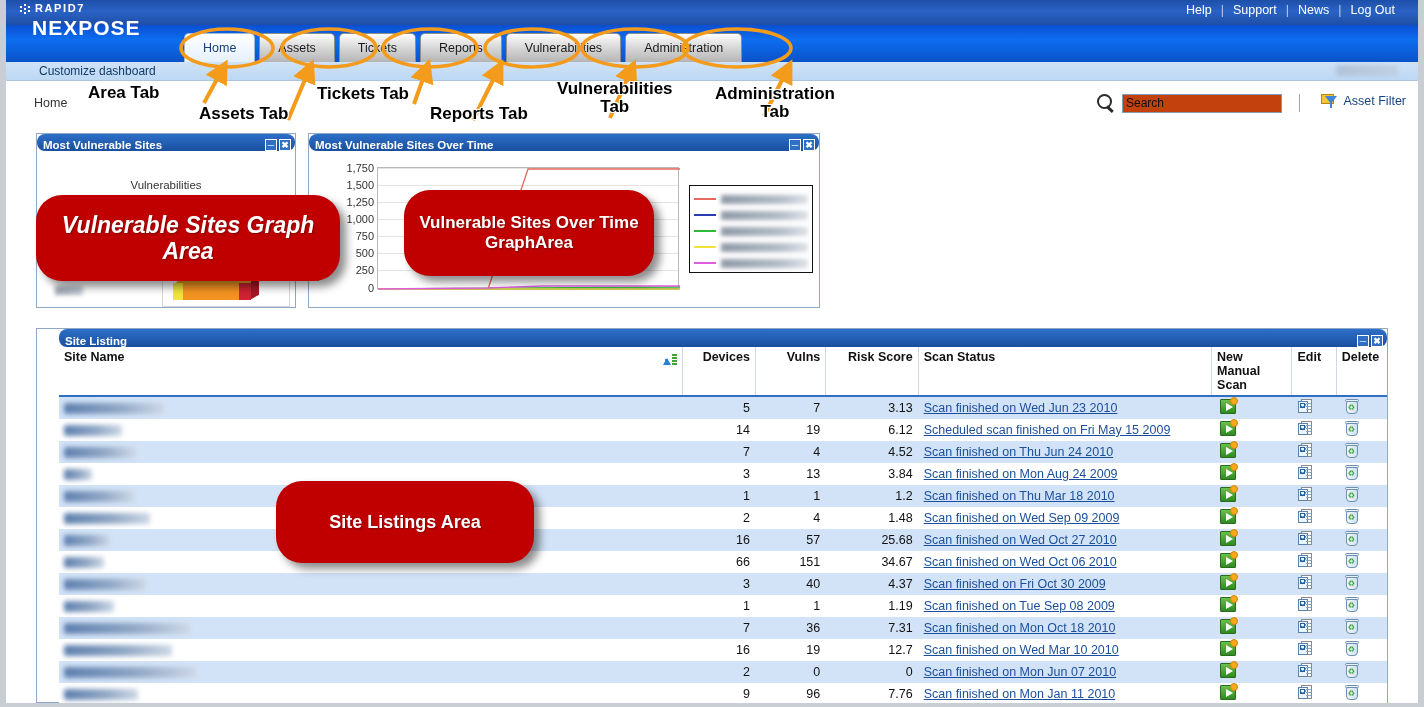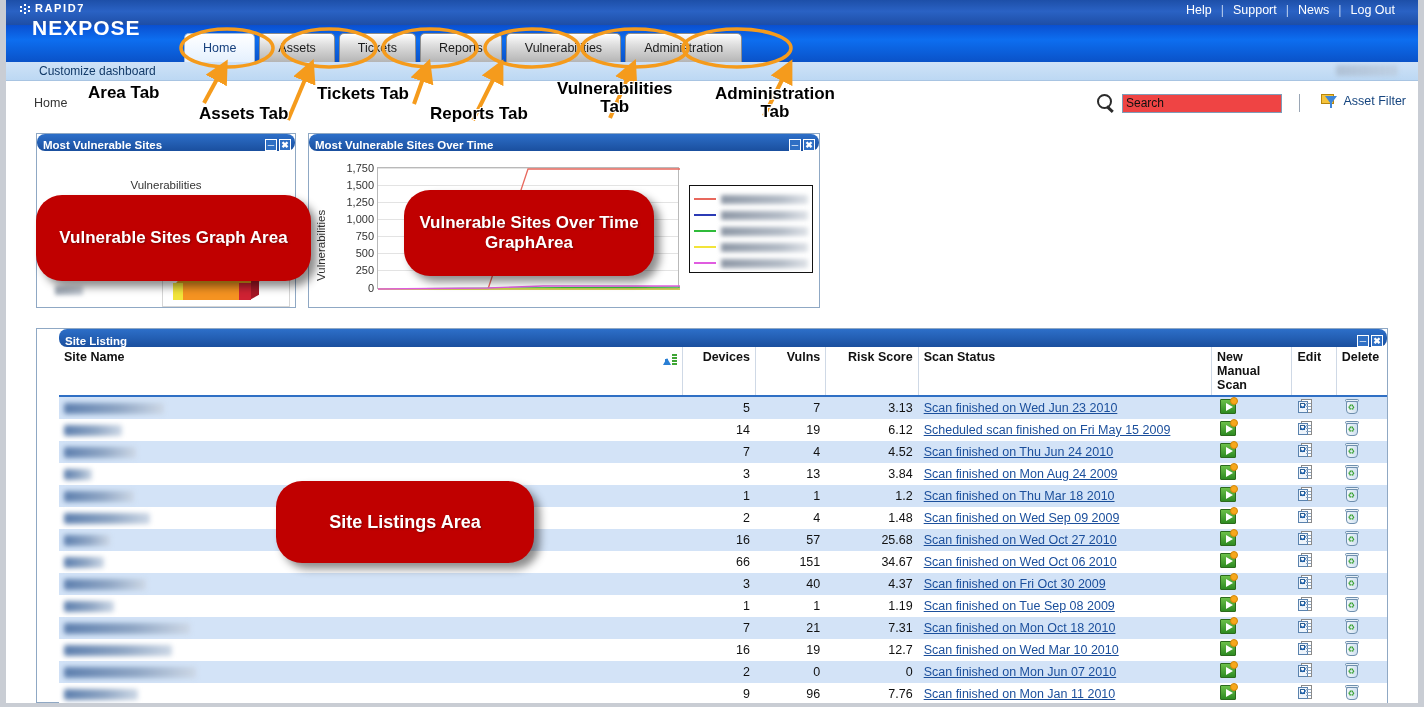--- a/index.html
+++ b/index.html
@@ -100,21 +100,21 @@
   .mag { width:20px; height:20px; position:relative; }
   .mag::before {
     content:""; position:absolute; left:1px; top:1px; width:11px; height:11px;
     border:2px solid #2b2b2b; border-radius:50%;
   }
   .mag::after {
     content:""; position:absolute; left:11px; top:12px; width:8px; height:2.5px;
     background:#2b2b2b; transform:rotate(42deg); transform-origin:left center;
   }
   .searchbox {
-    width:160px; height:19px; border:1px solid #7f9db9; background:#ef4444;
+    width:160px; height:19px; border:1px solid #7f9db9; background:#c2410c;
     font-size:12px; color:#111; padding:0 3px;
     font-family:"Liberation Sans", sans-serif;
   }
   .divider-v { position:absolute; right:118px; top:13px; width:1px; height:18px; background:#9aa6b5; }
   .assetfilter { position:absolute; right:12px; top:12px; display:flex; align-items:center; gap:5px; font-size:12.5px; color:#16457f; cursor:pointer; }
 
   
   .panel {
     position:absolute; background:#fff;
     border:1px solid #8fa8c4;
@@ -568,21 +568,21 @@
               <td class="num">1</td>
               <td class="num">1.19</td>
               <td><a class="scanlink" href="#">Scan finished on Tue Sep 08 2009</a></td>
               <td style="padding-left: 8px;"><span class="icon-scan"><span class="burst"></span></span></td>
               <td style="padding-left: 6px;"><span class="icon-edit"><span class="pg"></span><span class="pg2"></span><span class="chk"></span><span class="ln" style="top:4px"></span><span class="ln" style="top:7px"></span><span class="ln" style="top:10px"></span></span></td>
               <td style="padding-left: 8px;"><span class="icon-del"><span class="can"></span><span class="lid"></span><span class="rec">♻</span></span></td>
             </tr>
             <tr class="alt">
               <td><span class="redact-name" style="width: 126px;"></span></td>
               <td class="num">7</td>
-              <td class="num">21</td>
+              <td class="num">36</td>
               <td class="num">7.31</td>
               <td><a class="scanlink" href="#">Scan finished on Mon Oct 18 2010</a></td>
               <td style="padding-left: 8px;"><span class="icon-scan"><span class="burst"></span></span></td>
               <td style="padding-left: 6px;"><span class="icon-edit"><span class="pg"></span><span class="pg2"></span><span class="chk"></span><span class="ln" style="top:4px"></span><span class="ln" style="top:7px"></span><span class="ln" style="top:10px"></span></span></td>
               <td style="padding-left: 8px;"><span class="icon-del"><span class="can"></span><span class="lid"></span><span class="rec">♻</span></span></td>
             </tr>
             <tr>
               <td><span class="redact-name" style="width: 108px;"></span></td>
               <td class="num">16</td>
               <td class="num">19</td>
@@ -641,17 +641,17 @@
 
   <div class="ann-label" style="left:82px;  top:84px;">Area Tab</div>
   <div class="ann-label" style="left:193px; top:105px;">Assets Tab</div>
   <div class="ann-label" style="left:311px; top:85px;">Tickets Tab</div>
   <div class="ann-label" style="left:424px; top:105px;">Reports Tab</div>
   <div class="ann-label" style="left:551px; top:80px; text-align:center; white-space:pre;">Vulnerabilities
 Tab</div>
   <div class="ann-label" style="left:709px; top:85px; text-align:center; white-space:pre;">Administration
 Tab</div>
 
-  <div class="callout" style="left:30px;  top:195px; width:275px; height:86px; font-size:17px;">Vulnerable Sites Graph Area</div>
+  <div class="callout" style="left:30px;  top:195px; width:304px; height:86px; font-size:23px;font-style:italic;">Vulnerable Sites Graph Area</div>
   <div class="callout" style="left:398px; top:190px; width:250px; height:86px; font-size:17px;">Vulnerable Sites Over Time GraphArea</div>
   <div class="callout" style="left:270px; top:481px; width:258px; height:82px; font-size:18px;">Site Listings Area</div>
 
 </div>
 
 </body></html>

